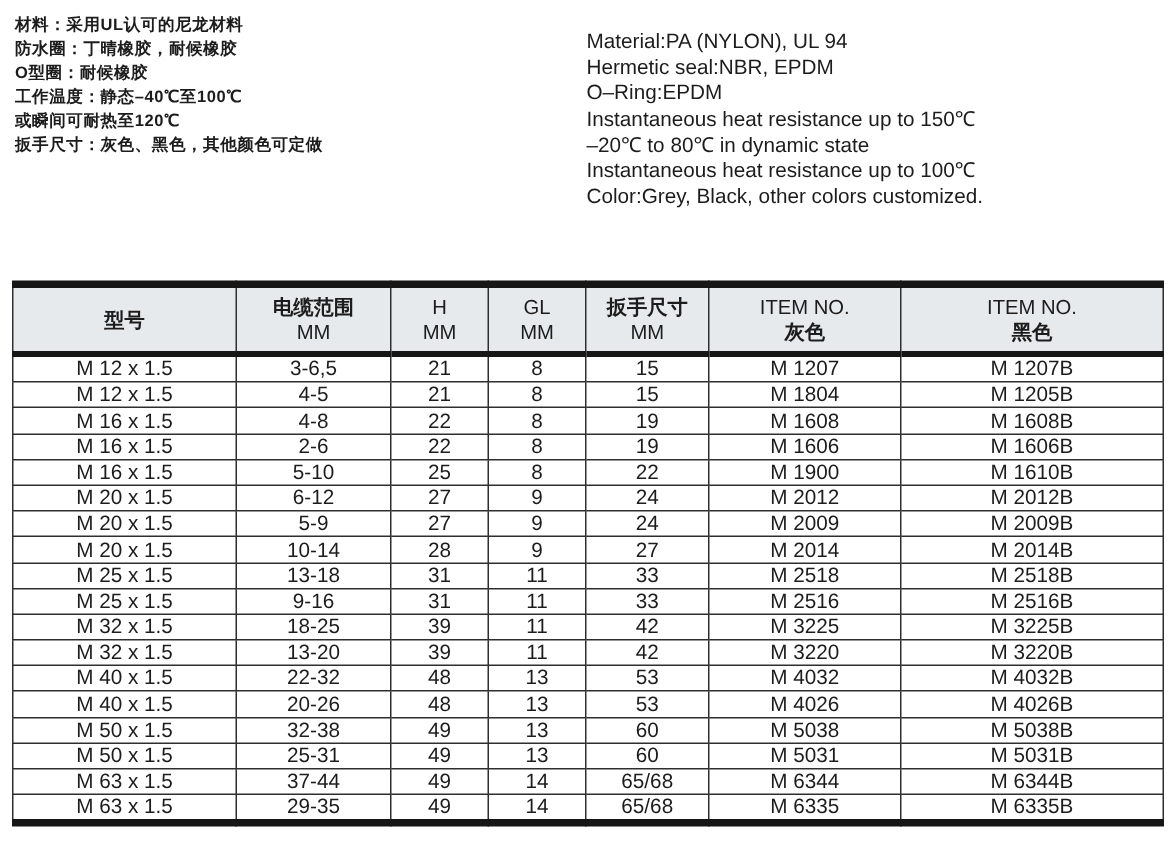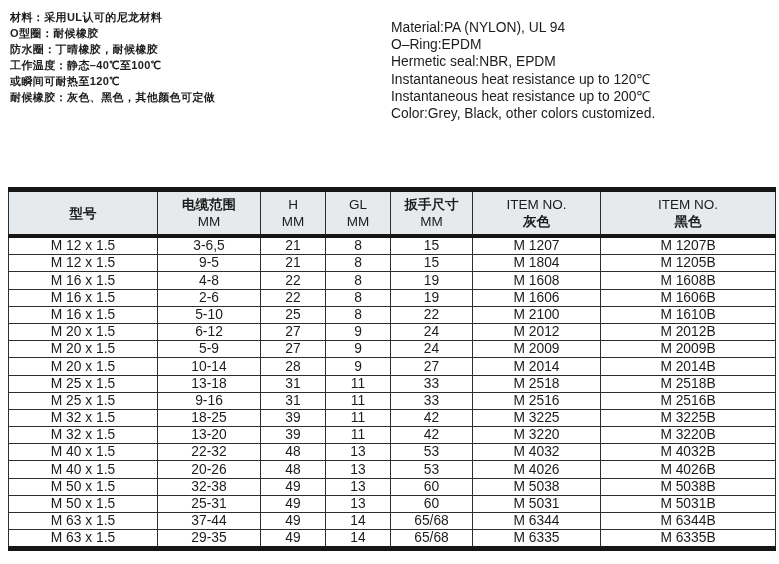--- a/index.html
+++ b/index.html
@@ -63,33 +63,34 @@
     font-size: 13.8px;
     line-height: 1;
     white-space: nowrap;
   }
 </style>
 </head>
 <body style="color: rgb(28, 28, 28);">
 
 <div class="specs-cn">
   <div>材料：采用UL认可的尼龙材料</div>
+  <div>防水圈：丁晴橡胶，耐候橡胶</div>
   <div>O型圈：耐候橡胶</div>
-  <div>防水圈：丁晴橡胶，耐候橡胶</div>
   <div>工作温度：静态–40℃至100℃</div>
   <div>或瞬间可耐热至120℃</div>
-  <div>耐候橡胶：灰色、黑色，其他颜色可定做</div>
+  <div>扳手尺寸：灰色、黑色，其他颜色可定做</div>
 </div>
 
 <div class="specs-en">
   <div>Material:PA (NYLON), UL 94</div>
+  <div>Hermetic seal:NBR, EPDM</div>
   <div>O–Ring:EPDM</div>
-  <div>Hermetic seal:NBR, EPDM</div>
-  <div>Instantaneous heat resistance up to 120℃</div>
-  <div>Instantaneous heat resistance up to 200℃</div>
+  <div>Instantaneous heat resistance up to 150℃</div>
+  <div>–20℃ to 80℃ in dynamic state</div>
+  <div>Instantaneous heat resistance up to 100℃</div>
   <div>Color:Grey, Black, other colors customized.</div>
 </div>
 
 <div class="table-wrap">
   <table class="spec">
     <colgroup>
       <col style="width:149px">
         <col style="width:103px">
         <col style="width:65px">
       <col style="width:65px">
@@ -134,21 +135,21 @@
           <td>M 12 x 1.5</td>
           <td>3-6,5</td>
           <td>21</td>
           <td>8</td>
           <td>15</td>
           <td>M 1207</td>
           <td>M 1207B</td>
         </tr>
         <tr>
           <td>M 12 x 1.5</td>
-          <td>9-5</td>
+          <td>4-5</td>
           <td>21</td>
           <td>8</td>
           <td>15</td>
           <td>M 1804</td>
           <td>M 1205B</td>
         </tr>
         <tr>
           <td>M 16 x 1.5</td>
           <td>4-8</td>
           <td>22</td>
@@ -165,21 +166,21 @@
           <td>19</td>
           <td>M 1606</td>
           <td>M 1606B</td>
         </tr>
         <tr>
           <td>M 16 x 1.5</td>
           <td>5-10</td>
           <td>25</td>
           <td>8</td>
           <td>22</td>
-          <td>M 2100</td>
+          <td>M 1900</td>
           <td>M 1610B</td>
         </tr>
         <tr>
           <td>M 20 x 1.5</td>
           <td>6-12</td>
           <td>27</td>
           <td>9</td>
           <td>24</td>
           <td>M 2012</td>
           <td>M 2012B</td>

